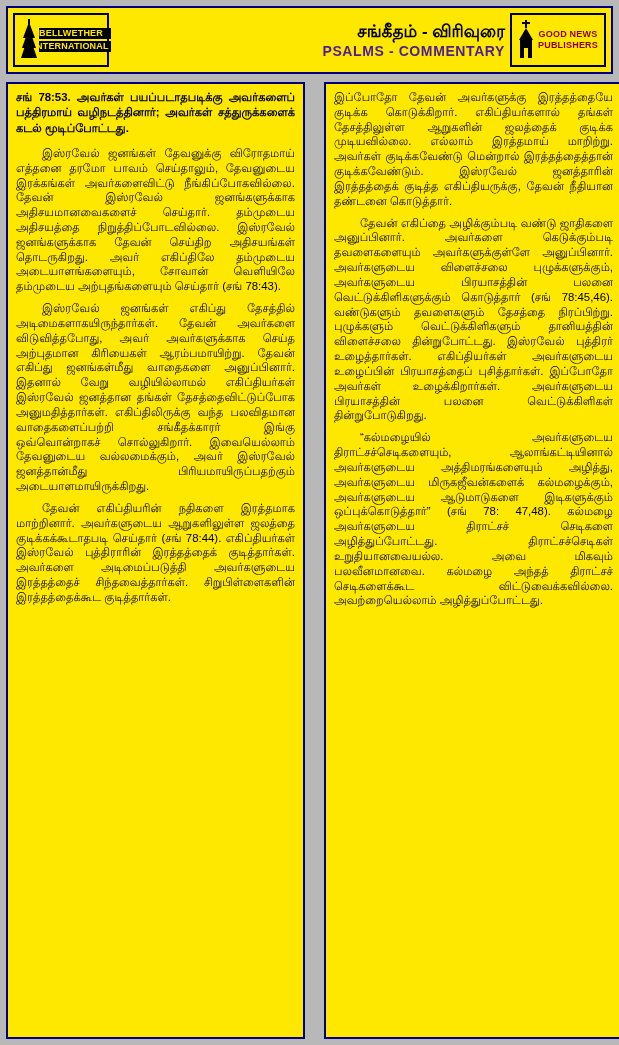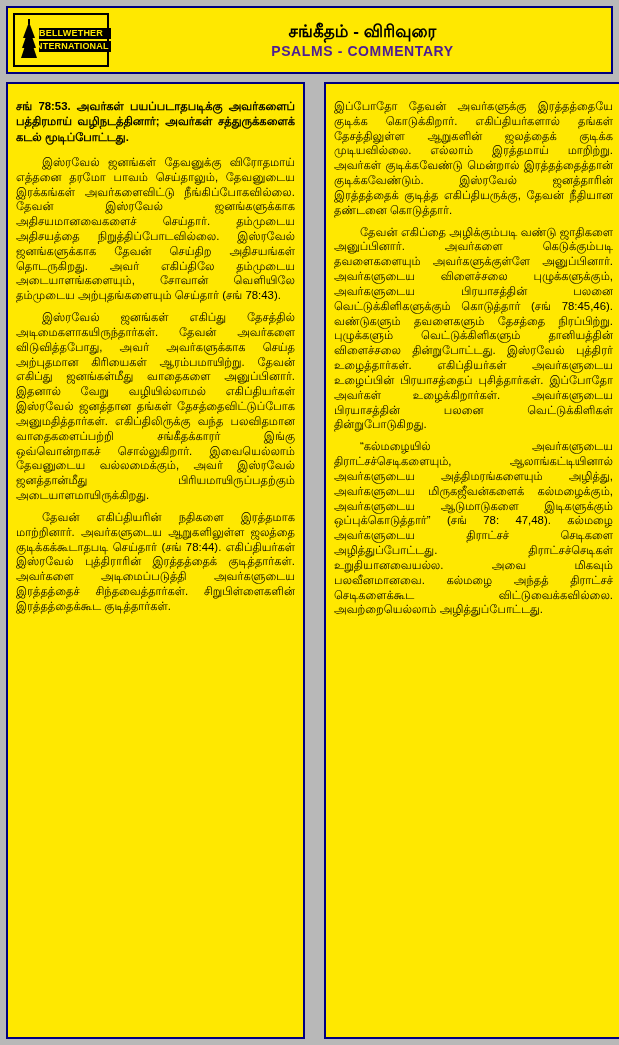--- a/index.html
+++ b/index.html
@@ -62,21 +62,21 @@
   }
   .logo-text .l1 { display: block; background: #000000; color: #ffe800; padding: 1px 2px; }
   .logo-text .l2 { display: block; background: #000000; color: #ffe800; padding: 1px 2px; margin-top: 2px; }
   .logo-text.plain .l1, .logo-text.plain .l2 {
     background: transparent; color: #8b0000; padding: 0;
   }
   .header-center {
     flex: 1;
     display: flex;
     flex-direction: column;
-    align-items: center;
+    align-items: flex-end;
     justify-content: center;
     gap: 0;
   }
   .title-ta {
     font-size: 17px;
     font-weight: bold;
     color: #000000;
     font-family: "Liberation Sans", sans-serif;
   }
   .title-en {
@@ -88,21 +88,21 @@
 
   
   .col {
     position: absolute;
     top: 82px;
     width: 299px;
     height: 957px;
     background: #ffe800;
     border: 2px solid #000080;
     box-sizing: border-box;
-    padding: 15px 8px 6px 8px;
+    padding: 6px 8px 6px 8px;
     overflow: hidden;
   }
   .col-left { left: 6px; }
   .col-right { left: 324px; }
 
   p {
     margin: 0 0 7px 0;
     font-size: 11.4px;
     line-height: 1.30;
     color: #000000;
@@ -141,20 +141,36 @@
         <span class="l1">BELLWETHER</span>
         <span class="l2">INTERNATIONAL</span>
       </span>
     </div>
 
     <div class="header-center">
       <div class="title-ta">சங்கீதம் - விரிவுரை</div>
       <div class="title-en">PSALMS - COMMENTARY</div>
     </div>
 
+    <div class="logo-box">
+      <span class="logo-art">
+        <svg width="20" height="44" viewBox="0 0 20 44" aria-hidden="true">
+          <rect x="0" y="0" width="20" height="44" fill="#ffe800"></rect>
+          <rect x="9" y="2" width="2" height="8" fill="#000000"></rect>
+          <rect x="6" y="4" width="8" height="2" fill="#000000"></rect>
+          <path d="M10 10 L17 22 L3 22 Z" fill="#000000"></path>
+          <rect x="4" y="22" width="12" height="18" fill="#000000"></rect>
+          <rect x="8" y="30" width="4" height="10" fill="#ffe800"></rect>
+        </svg>
+      </span>
+      <span class="logo-text plain">
+        <span class="l1">GOOD NEWS</span>
+        <span class="l2">PUBLISHERS</span>
+      </span>
+    </div>
   </div>
 
   <div class="col col-left">
     <p class="lead">சங் 78:53. அவர்கள் பயப்படாதபடிக்கு அவர்களைப் பத்திரமாய் வழிநடத்தினார்; அவர்கள் சத்துருக்களைக் கடல் மூடிப்போட்டது.</p>
     <p>இஸ்ரவேல் ஜனங்கள் தேவனுக்கு விரோதமாய் எத்தனை தரமோ பாவம் செய்தாலும், தேவனுடைய இரக்கங்கள் அவர்களைவிட்டு நீங்கிப்போகவில்லை. தேவன் இஸ்ரவேல் ஜனங்களுக்காக அதிசயமானவைகளைச் செய்தார். தம்முடைய அதிசயத்தை நிறுத்திப்போடவில்லை. இஸ்ரவேல் ஜனங்களுக்காக தேவன் செய்திற அதிசயங்கள் தொடருகிறது. அவர் எகிப்திலே தம்முடைய அடையாளங்களையும், சோவான் வெளியிலே தம்முடைய அற்புதங்களையும் செய்தார் (சங் 78:43).</p>
     <p>இஸ்ரவேல் ஜனங்கள் எகிப்து தேசத்தில் அடிமைகளாகயிருந்தார்கள். தேவன் அவர்களை விடுவித்தபோது, அவர் அவர்களுக்காக செய்த அற்புதமான கிரியைகள் ஆரம்பமாயிற்று. தேவன் எகிப்து ஜனங்கள்மீது வாதைகளை அனுப்பினார். இதனால் வேறு வழியில்லாமல் எகிப்தியர்கள் இஸ்ரவேல் ஜனத்தான தங்கள் தேசத்தைவிட்டுப்போக அனுமதித்தார்கள். எகிப்திலிருக்கு வந்த பலவிதமான வாதைகளைப்பற்றி சங்கீதக்காரர் இங்கு ஒவ்வொன்றாகச் சொல்லுகிறார். இவையெல்லாம் தேவனுடைய வல்லமைக்கும், அவர் இஸ்ரவேல் ஜனத்தான்மீது பிரியமாயிருப்பதற்கும் அடையாளமாயிருக்கிறது.</p>
     <p>தேவன் எகிப்தியரின் நதிகளை இரத்தமாக மாற்றினார். அவர்களுடைய ஆறுகளிலுள்ள ஜலத்தை குடிக்கக்கூடாதபடி செய்தார் (சங் 78:44). எகிப்தியர்கள் இஸ்ரவேல் புத்திராரின் இரத்தத்தைக் குடித்தார்கள். அவர்களை அடிமைப்படுத்தி அவர்களுடைய இரத்தத்தைச் சிந்தவைத்தார்கள். சிறுபிள்ளைகளின் இரத்தத்தைக்கூட குடித்தார்கள்.</p>
   </div>
 
   <div class="col col-right">

